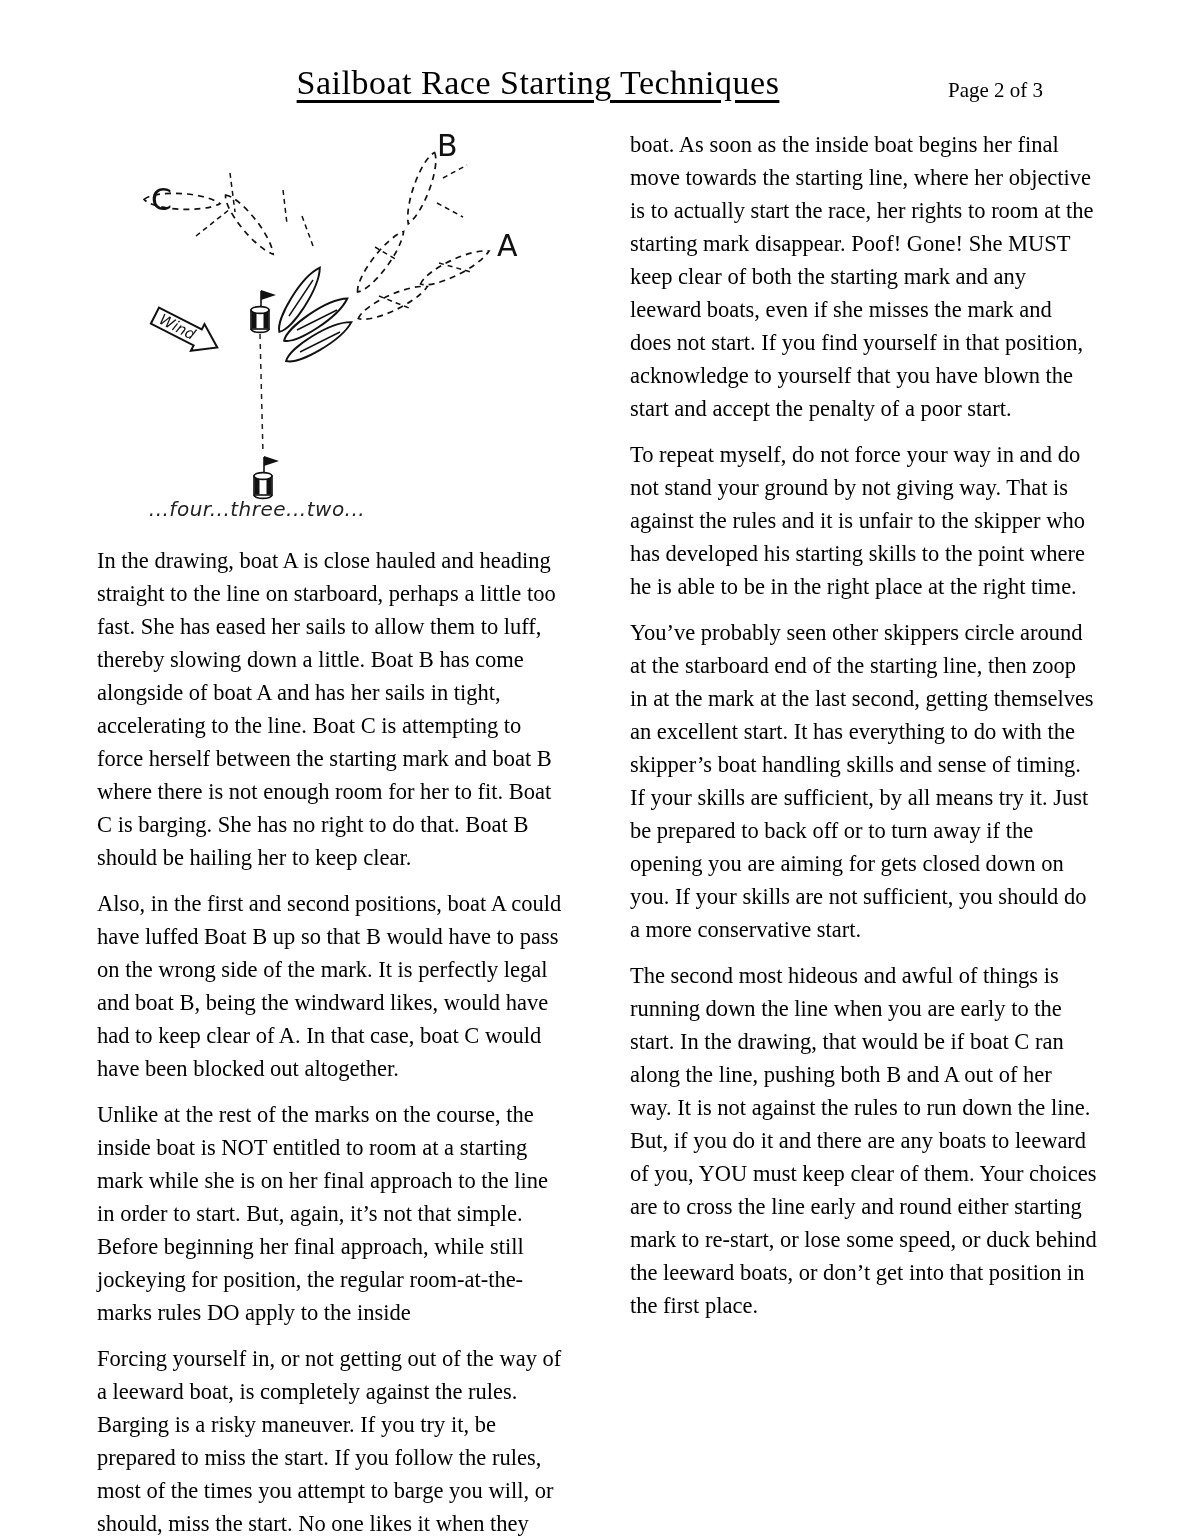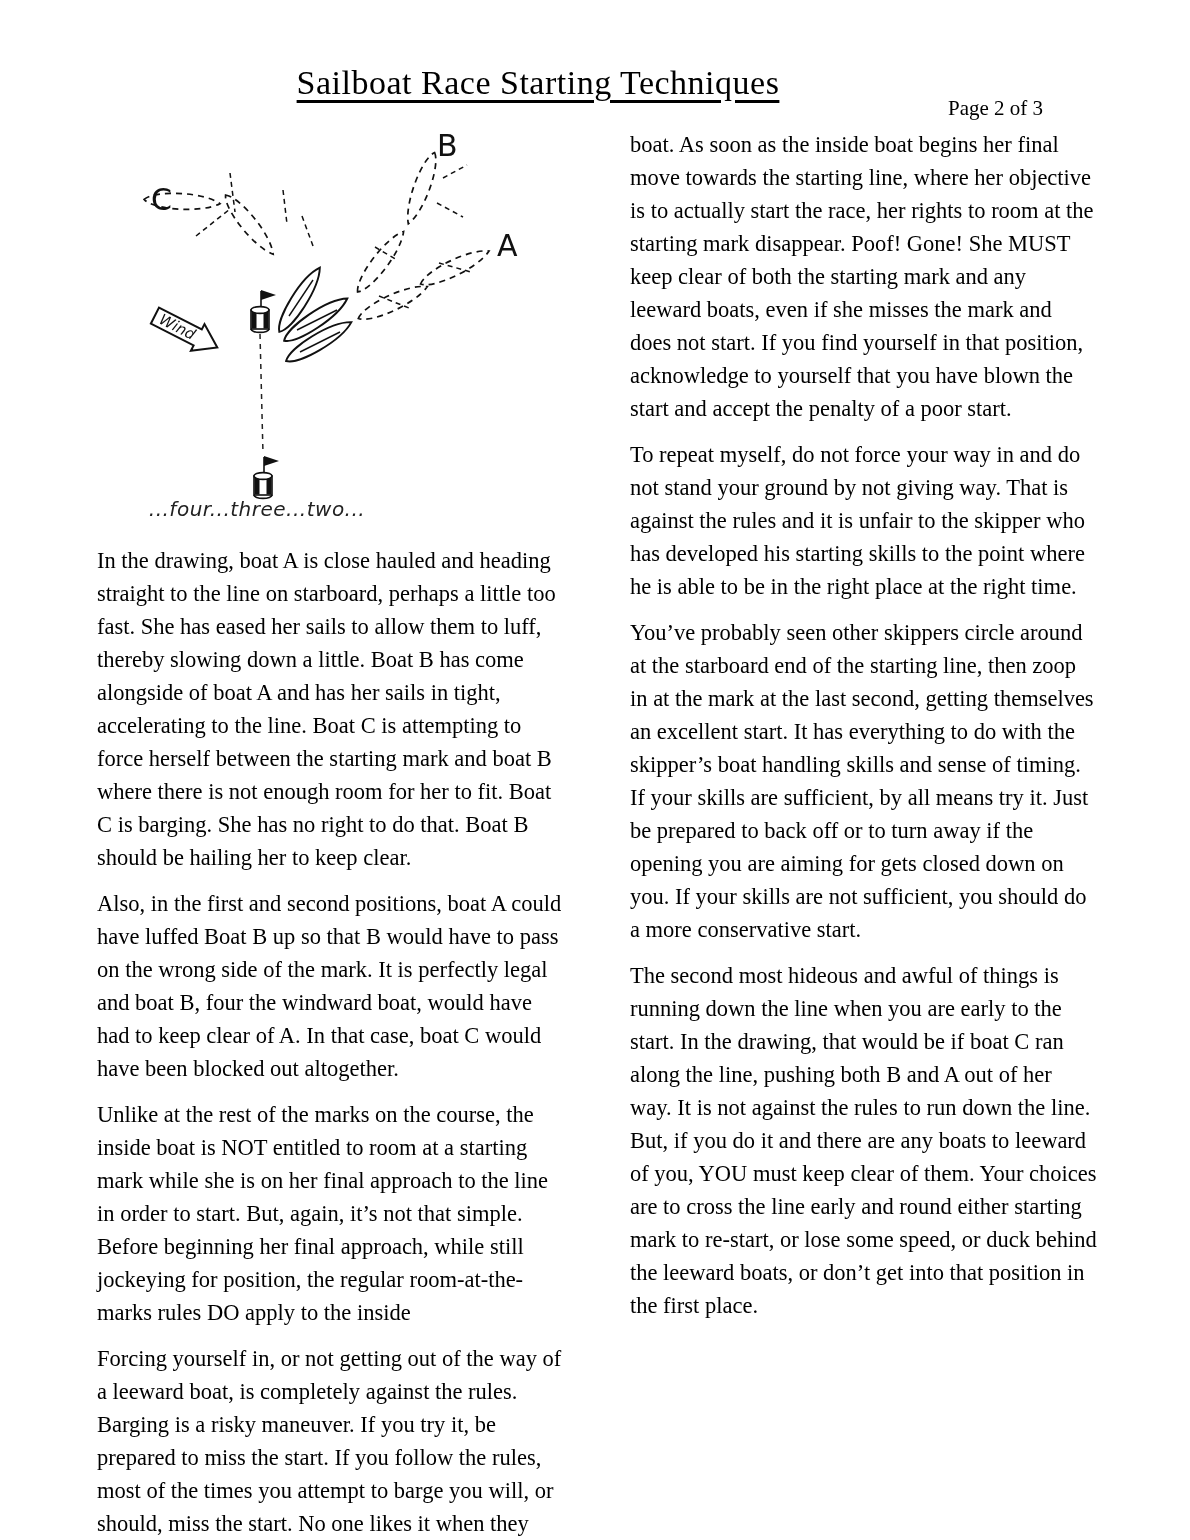--- a/index.html
+++ b/index.html
@@ -15,21 +15,20 @@
   .doc-title{
     position:absolute;left:0;top:64px;width:1076px;
     text-align:center;
     font-size:34px;
     letter-spacing:0.5px;
   }
   .doc-title .title-text{text-decoration:underline;text-underline-offset:6px;}
   .page-num{
     position:absolute;left:948px;top:78px;
     font-size:21px;
-    margin-top:18px;
   }
   .col{position:absolute;width:468px;}
   .col-left{left:97px;top:120px;}
   .col-right{left:630px;top:128px;}
   .col p{
     margin:0 0 13px 0;
     font-size:22.5px;
     line-height:33px;
     text-align:left;
   }
@@ -119,21 +118,21 @@
       </g>
 
       <text x="340" y="36" class="boat-label">B</text>
       <text x="54" y="90" class="boat-label">C</text>
       <text x="400" y="136" class="boat-label">A</text>
 
       <text x="160" y="396" text-anchor="middle" class="caption">...four...three...two...</text>
     </svg>
 
     <p>In the drawing, boat A is close hauled and heading straight to the line on starboard, perhaps a little too fast.  She has eased her sails to allow them to luff, thereby slowing down a little.  Boat B has come alongside of boat A and has her sails in tight, accelerating to the line.  Boat C is attempting to force herself between the starting mark and boat B where there is not enough room for her to fit.  Boat C is barging.  She has no right to do that.  Boat B should be hailing her to keep clear.</p>
-    <p>Also, in the first and second positions, boat A could have luffed Boat B up so that B would have to pass on the wrong side of the mark.  It is perfectly legal and boat B, four the windward boat, would have had to keep clear of A.   In that case, boat C would have been blocked out altogether.</p>
+    <p>Also, in the first and second positions, boat A could have luffed Boat B up so that B would have to pass on the wrong side of the mark.  It is perfectly legal and boat B, being the windward likes, would have had to keep clear of A.   In that case, boat C would have been blocked out altogether.</p>
     <p>Unlike at the rest of the marks on the course, the inside boat is NOT entitled to room at a starting mark while she is on her final approach to the line in order to start.  But, again, it’s not that simple.  Before beginning her final approach, while still jockeying for position, the regular room-at-the-marks rules DO apply to the inside</p>
     <p>Forcing yourself in, or not getting out of the way of a leeward boat, is completely against the rules.  Barging is a risky maneuver.  If you try it, be prepared to miss the start.  If you follow the rules, most of the times you attempt to barge you will, or should, miss the start.  No one likes it when they miss the start, but that is the risk you take when you attempt to barge.</p>
   </div>
 
   <div class="col col-right">
     <p>boat.  As soon as the inside boat begins her final move towards the starting line, where her objective is to actually start the race, her rights to room at the starting mark disappear.  Poof!  Gone!  She MUST keep clear of both the starting mark and any leeward boats, even if she misses the mark and does not start.  If you find yourself in that position, acknowledge to yourself that you have blown the start and accept the penalty of a poor start.</p>
     <p>To repeat myself, do not force your way in and do not stand your ground by not giving way.  That is against the rules and it is unfair to the skipper who has developed his starting skills to the point where he is able to be in the right place at the right time.</p>
     <p>You’ve probably seen other skippers circle around at the starboard end of the starting line, then zoop in at the mark at the last second, getting themselves an excellent start.  It has everything to do with the skipper’s boat handling skills and sense of timing.  If your skills are sufficient, by all means try it.  Just be prepared to back off or to turn away if the opening you are aiming for gets closed down on you.  If your skills are not sufficient, you should do a more conservative start.</p>
     <p>The second most hideous and awful of things is running down the line when you are early to the start.  In the drawing, that would be if boat C ran along the line, pushing both B and A out of her way.  It is not against the rules to run down the line.  But, if you do it and there are any boats to leeward of you, YOU must keep clear of them.  Your choices are to cross the line early and round either starting mark to re-start, or lose some speed, or duck behind the leeward boats, or don’t get into that position in the first place.</p>
   </div>

